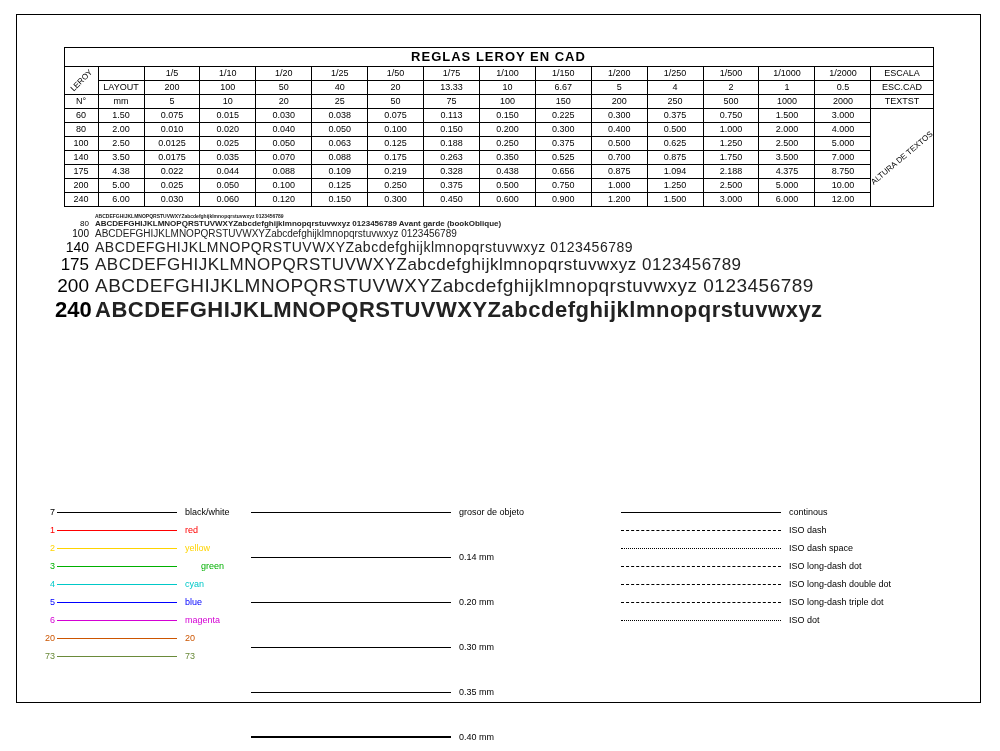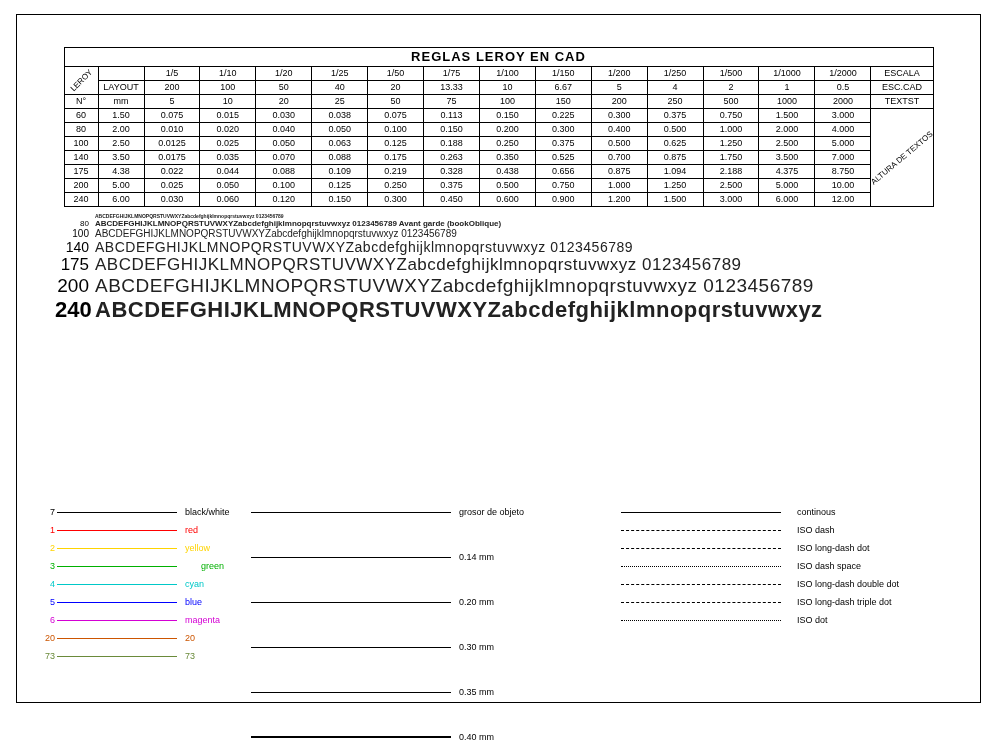--- a/index.html
+++ b/index.html
@@ -126,21 +126,21 @@
     flex: 0 0 200px;
     border-top: 1px solid #000;
     height: 0;
   }
   .colB-label { margin-left: 8px; font-size: 9px; }
 
   .colC-line {
     flex: 0 0 160px;
     height: 0;
   }
-  .colC-label { margin-left: 16px; font-size: 9px; }
+  .colC-label { margin-left: 8px; font-size: 9px; }
 </style>
 </head>
 <body>
 
 <div class="frame">
 
   <table class="cad-table">
     <colgroup>
       <col style="width:34px">
         <col style="width:46px">
@@ -466,26 +466,26 @@
       <div class="col colC" id="colC">
           <div class="line-item">
             <div class="colC-line" style="border-top: 1px solid rgb(0, 0, 0);"></div>
             <div class="colC-label">continous</div>
           </div>
           <div class="line-item">
             <div class="colC-line" style="border-top: 1px dashed rgb(0, 0, 0);"></div>
             <div class="colC-label">ISO dash</div>
           </div>
           <div class="line-item">
+            <div class="colC-line" style="border-top: 1px dotted rgb(0, 0, 0);"></div>
+            <div class="colC-label">ISO dash space</div>
+          </div>
+          <div class="line-item">
             <div class="colC-line" style="border-top: 1px dashed rgb(0, 0, 0);"></div>
             <div class="colC-label">ISO long-dash dot</div>
-          </div>
-          <div class="line-item">
-            <div class="colC-line" style="border-top: 1px dotted rgb(0, 0, 0);"></div>
-            <div class="colC-label">ISO dash space</div>
           </div>
           <div class="line-item">
             <div class="colC-line" style="border-top: 1px dashed rgb(0, 0, 0);"></div>
             <div class="colC-label">ISO long-dash double dot</div>
           </div>
           <div class="line-item">
             <div class="colC-line" style="border-top: 1px dashed rgb(0, 0, 0);"></div>
             <div class="colC-label">ISO long-dash triple dot</div>
           </div>
           <div class="line-item">

